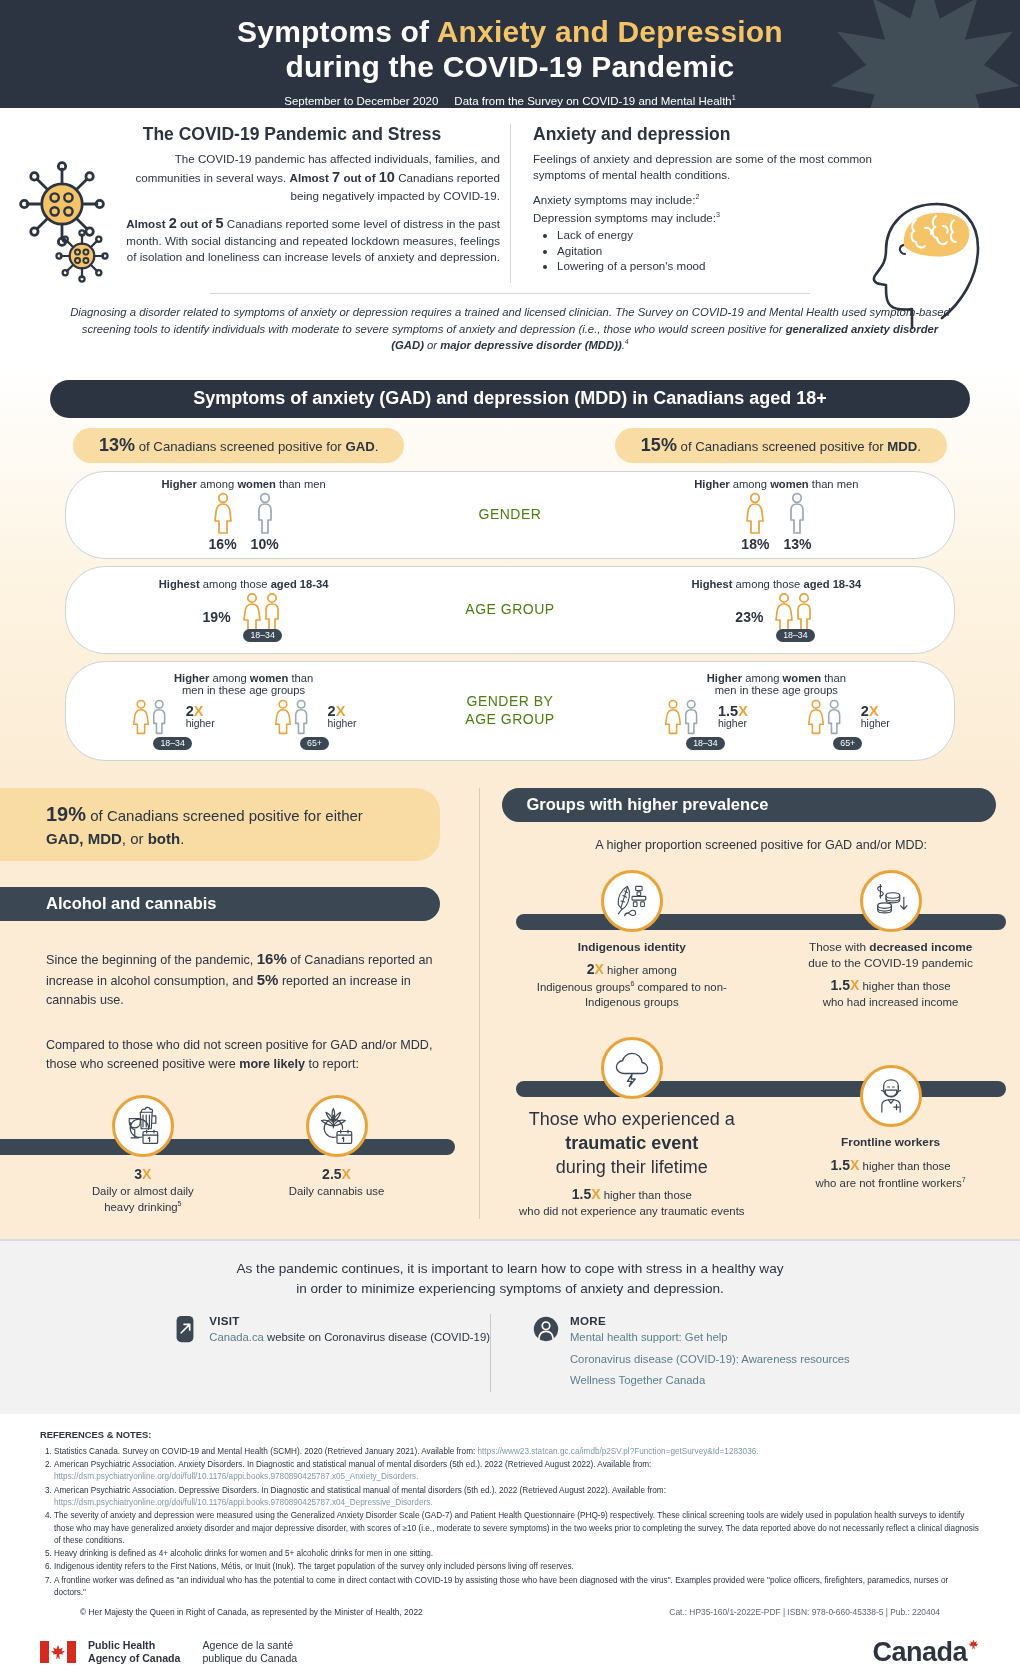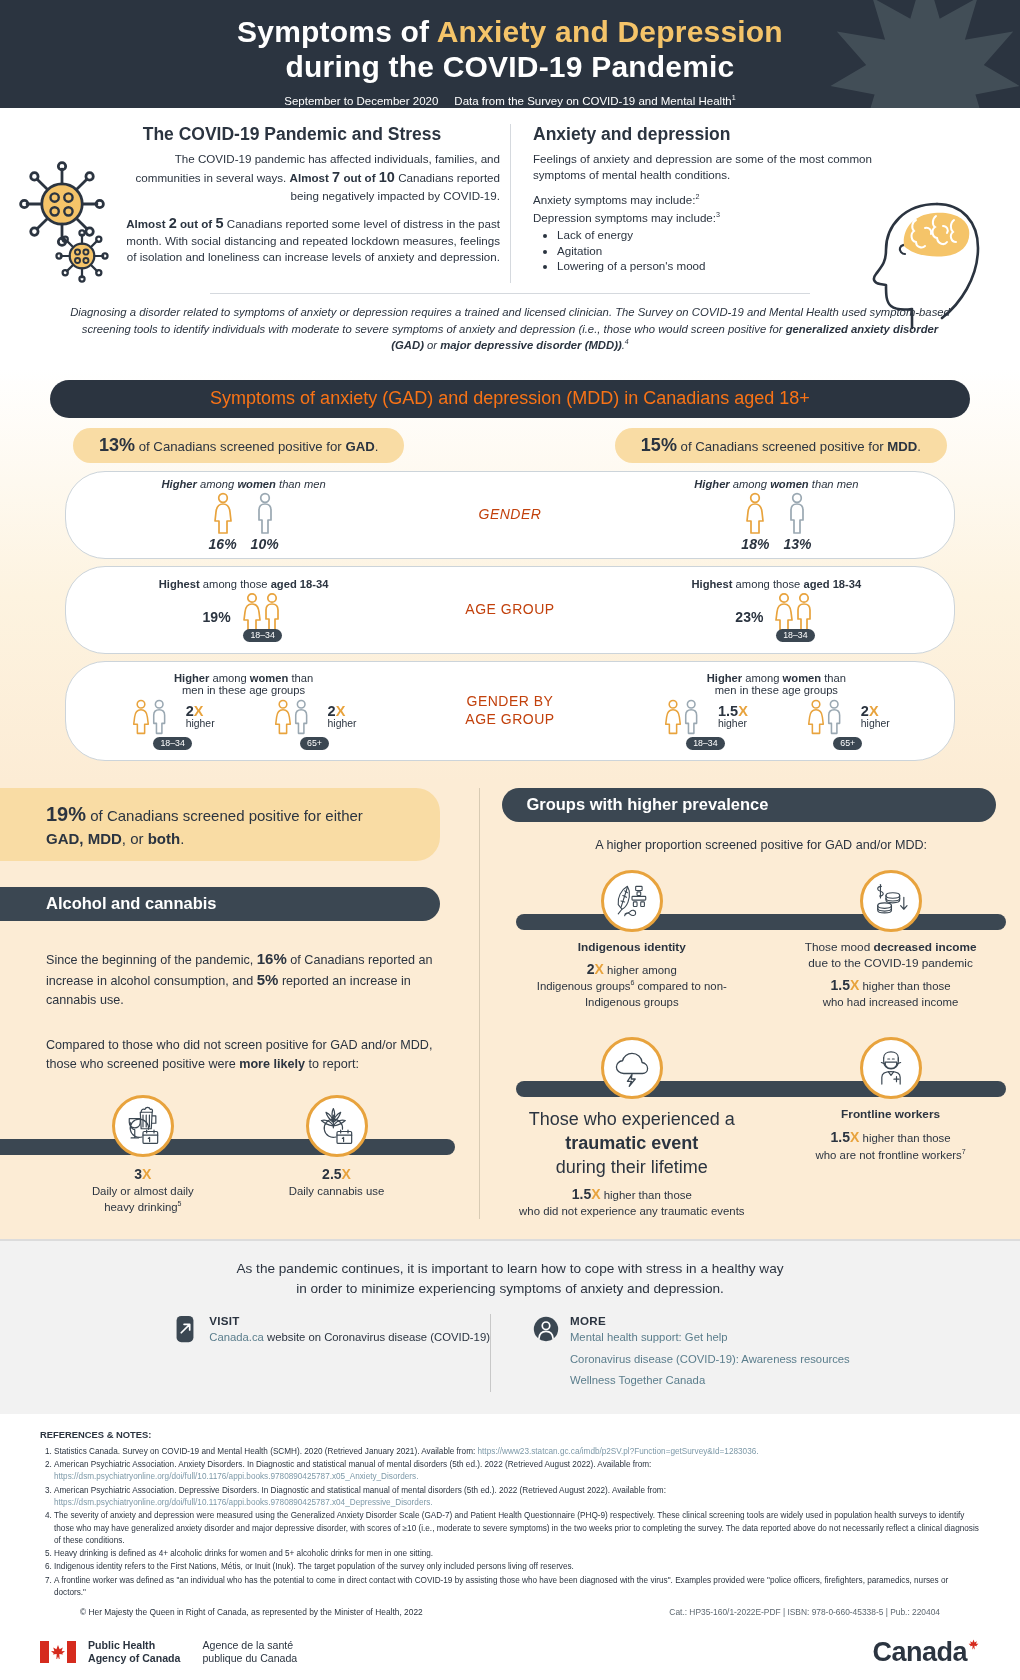--- a/index.html
+++ b/index.html
@@ -34,38 +34,38 @@
   .virus { position:absolute; }
   .virus.v1 { left:-18px; top:34px; }
   .virus.v2 { left:20px; top:104px; }
   .head-img { position:absolute; right:-6px; top:58px; }
 
   
   .rule { width:600px; height:1px; background:#d5d9de; margin:6px auto 10px auto; }
   .disclaimer { width:880px; margin:0 auto 14px auto; text-align:center; font-size:11.3px; line-height:1.46; font-style:italic; }
 
   
-  .banner { background:#2b3440; color:#f97316; border-radius:22px; text-align:center;
-            font-size:18px; font-weight:normal; padding:8px 0 9px; width:920px; margin:0 auto; }
+  .banner { background:#2b3440; color:#ffffff; border-radius:22px; text-align:center;
+            font-size:18px; font-weight:bold; padding:8px 0 9px; width:920px; margin:0 auto; }
 
   
   .statwrap { background:linear-gradient(#ffffff 0%, #fdf3e0 55%, #fcecd5 100%); padding:12px 0 14px; position:relative; }
   .pillrow { display:flex; justify-content:space-between; width:890px; margin:0 auto 8px auto; }
   .pill { background:#f9dca4; border-radius:18px; padding:7px 26px; font-size:13.2px; }
   .pill .pct { font-size:18px; font-weight:bold; }
   .pill.l { margin-left:8px; }
   .pill.r { margin-right:8px; }
 
   .card { width:890px; margin:0 auto 7px auto; border:1px solid #ccd4da; border-radius:40px;
           background:#fff; display:flex; align-items:center; position:relative; }
-  .card.gender { height:88px;font-style:italic; }
+  .card.gender { height:88px; }
   .card.age { height:88px; }
   .card.genage { height:100px; }
   .half { width:40%; display:flex; flex-direction:column; align-items:center; justify-content:center; height:100%; }
-  .mid { width:20%; text-align:center; color:#c2410c; font-size:14px; letter-spacing:.5px; line-height:1.25; }
+  .mid { width:20%; text-align:center; color:#4d7c0f; font-size:14px; letter-spacing:.5px; line-height:1.25; }
   .caption { font-size:11.2px; margin-bottom:2px; text-align:center; }
   .figs { display:flex; align-items:flex-end; gap:14px; }
   .figcol { display:flex; flex-direction:column; align-items:center; }
   .figpct { font-size:14px; font-weight:bold; margin-top:2px; }
   .agecombo { display:flex; align-items:center; gap:10px; }
   .agecombo .pctlabel { font-size:14px; font-weight:bold; }
   .badge { background:#3b4752; color:#fff; font-size:8.8px; border-radius:8px; padding:1.5px 7px; margin-top:-3px; }
   .pairs { display:flex; gap:58px; }
   .pairgrp { display:flex; flex-direction:column; align-items:center; }
   .pairtop { display:flex; align-items:center; gap:15px; }
@@ -89,21 +89,21 @@
   .iconbar { position:relative; margin-top:22px; height:110px; }
   .bar { position:absolute; left:0; right:24px; top:44px; height:16px; background:#3b4752; border-radius:0 8px 8px 0; }
   .bar.r { left:14px; right:14px; border-radius:8px; }
   .circles { position:relative; display:flex; justify-content:space-around; }
   .circ { width:62px; height:62px; border-radius:50%; background:#fff; border:3px solid #e8a33d;
           display:flex; align-items:center; justify-content:center; position:relative; z-index:2; }
   .icell { display:flex; flex-direction:column; align-items:center; width:46%; }
   .icaption { text-align:center; font-size:11.4px; line-height:1.35; margin-top:8px; }
   .icaption .m { font-size:14px; font-weight:bold; }
   .icaption .m .x { color:#e8a33d; }
-  .rowicons { display:flex; justify-content:space-around; position:relative; z-index:2; }
+  .rowicons { display:flex; justify-content:space-around; position:relative; z-index:2;align-items:center; }
 
   
   .closing { background:#f2f2f2; border-top:2px solid #dcdcdc; padding:18px 0 22px; }
   .closing .lead { text-align:center; font-size:13.6px; line-height:1.45; margin-bottom:16px; }
   .links { display:flex; justify-content:center; }
   .linkcol { display:flex; gap:9px; }
   .linkcol.more { border-left:1px solid #c8c8c8; padding-left:40px; }
   .lk-title { font-size:11.6px; font-weight:bold; letter-spacing:.3px; }
   .lk { font-size:11.3px; color:#5a7d8c; line-height:1.9; }
   .lk .plain { color:#2b3440; }
@@ -540,21 +540,21 @@
                   <path d="M9.5 32 C9.5 33.7 12.9 35 17 35 C21.1 35 24.5 33.7 24.5 32"></path>
                   <path d="M18.5 21 C18.5 22.7 21.9 24 26 24 C30.1 24 33.5 22.7 33.5 21"></path>
                   <path d="M13.5 8 C11 8 9.5 9.3 9.5 10.8 C9.5 13.8 15.5 12.8 15.5 15.8 C15.5 17.4 14 18.6 11.5 18.6"></path>
                   <path d="M12.5 6 L12.5 20.6"></path>
                   <path d="M38 20 L38 33 M34.5 29 L38 33 L41.5 29"></path>
                 </g>
               </svg>
             </div>
             <div class="icaption">
               <div style="font-size:11.8px">
-                <span>Those mood </span><span class="b">decreased income</span><br>
+                <span>Those with </span><span class="b">decreased income</span><br>
                 <span>due to the COVID-19 pandemic</span>
               </div>
               <div style="margin-top:5px">
                 <span class="m"><span>1.5</span><span class="x">X</span></span><span> higher than those</span>
               </div>
               <div>who had increased income</div>
             </div>
           </div>
         </div>
       </div>

